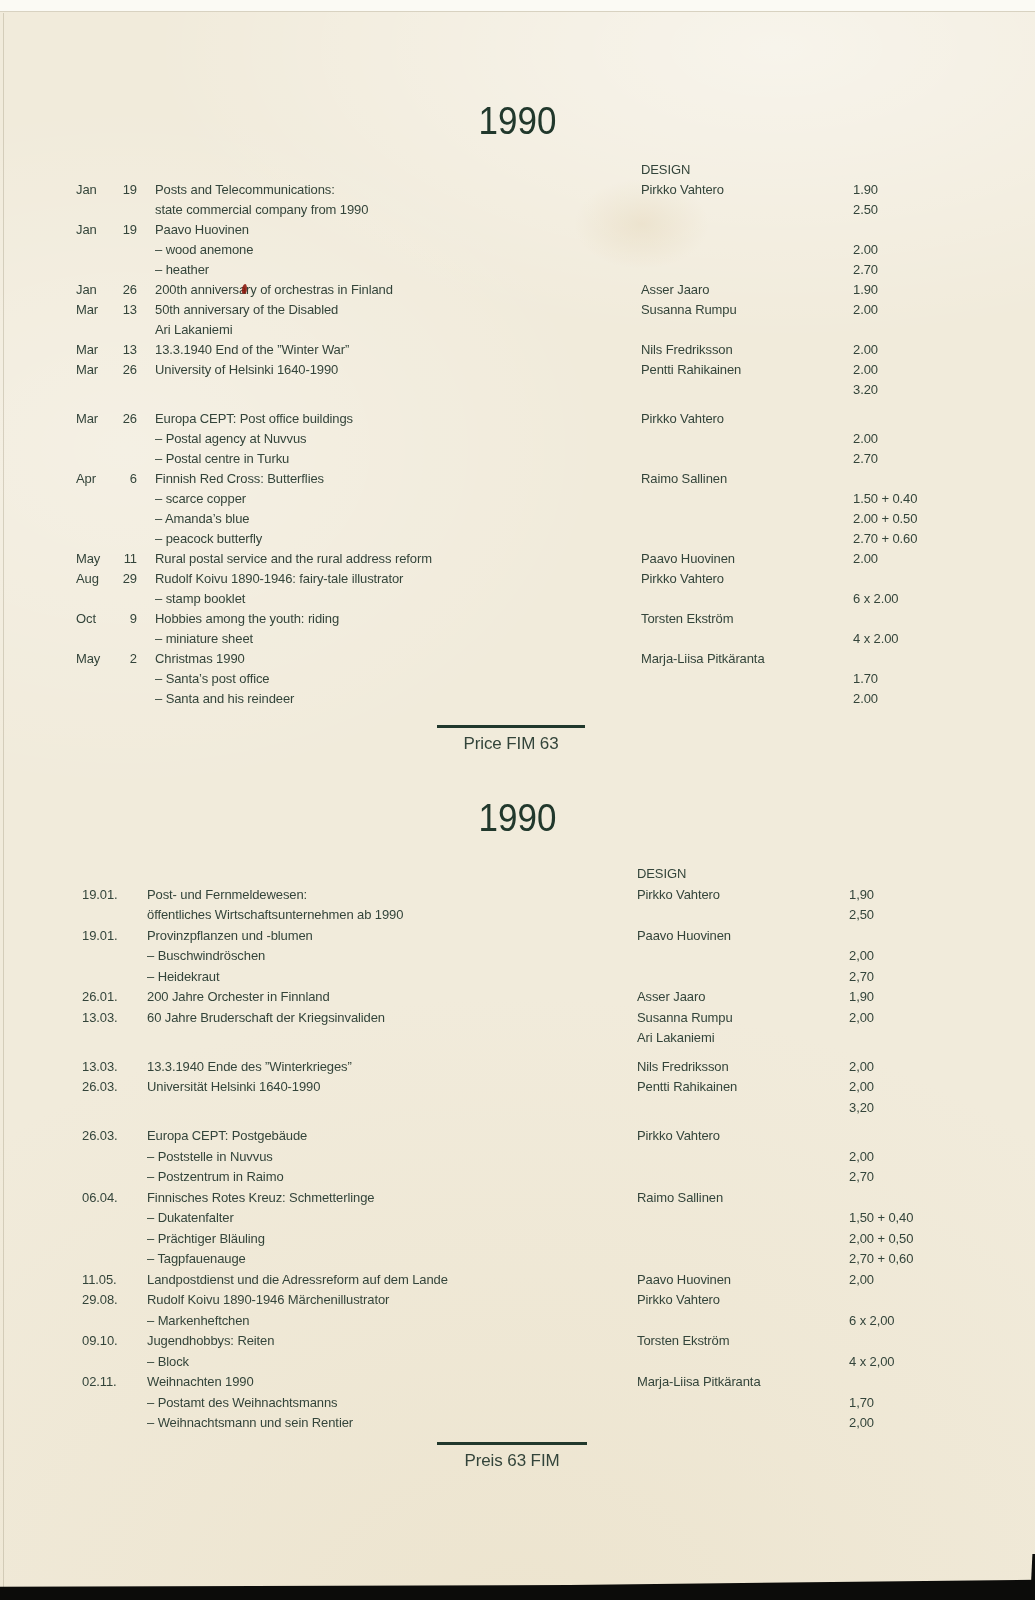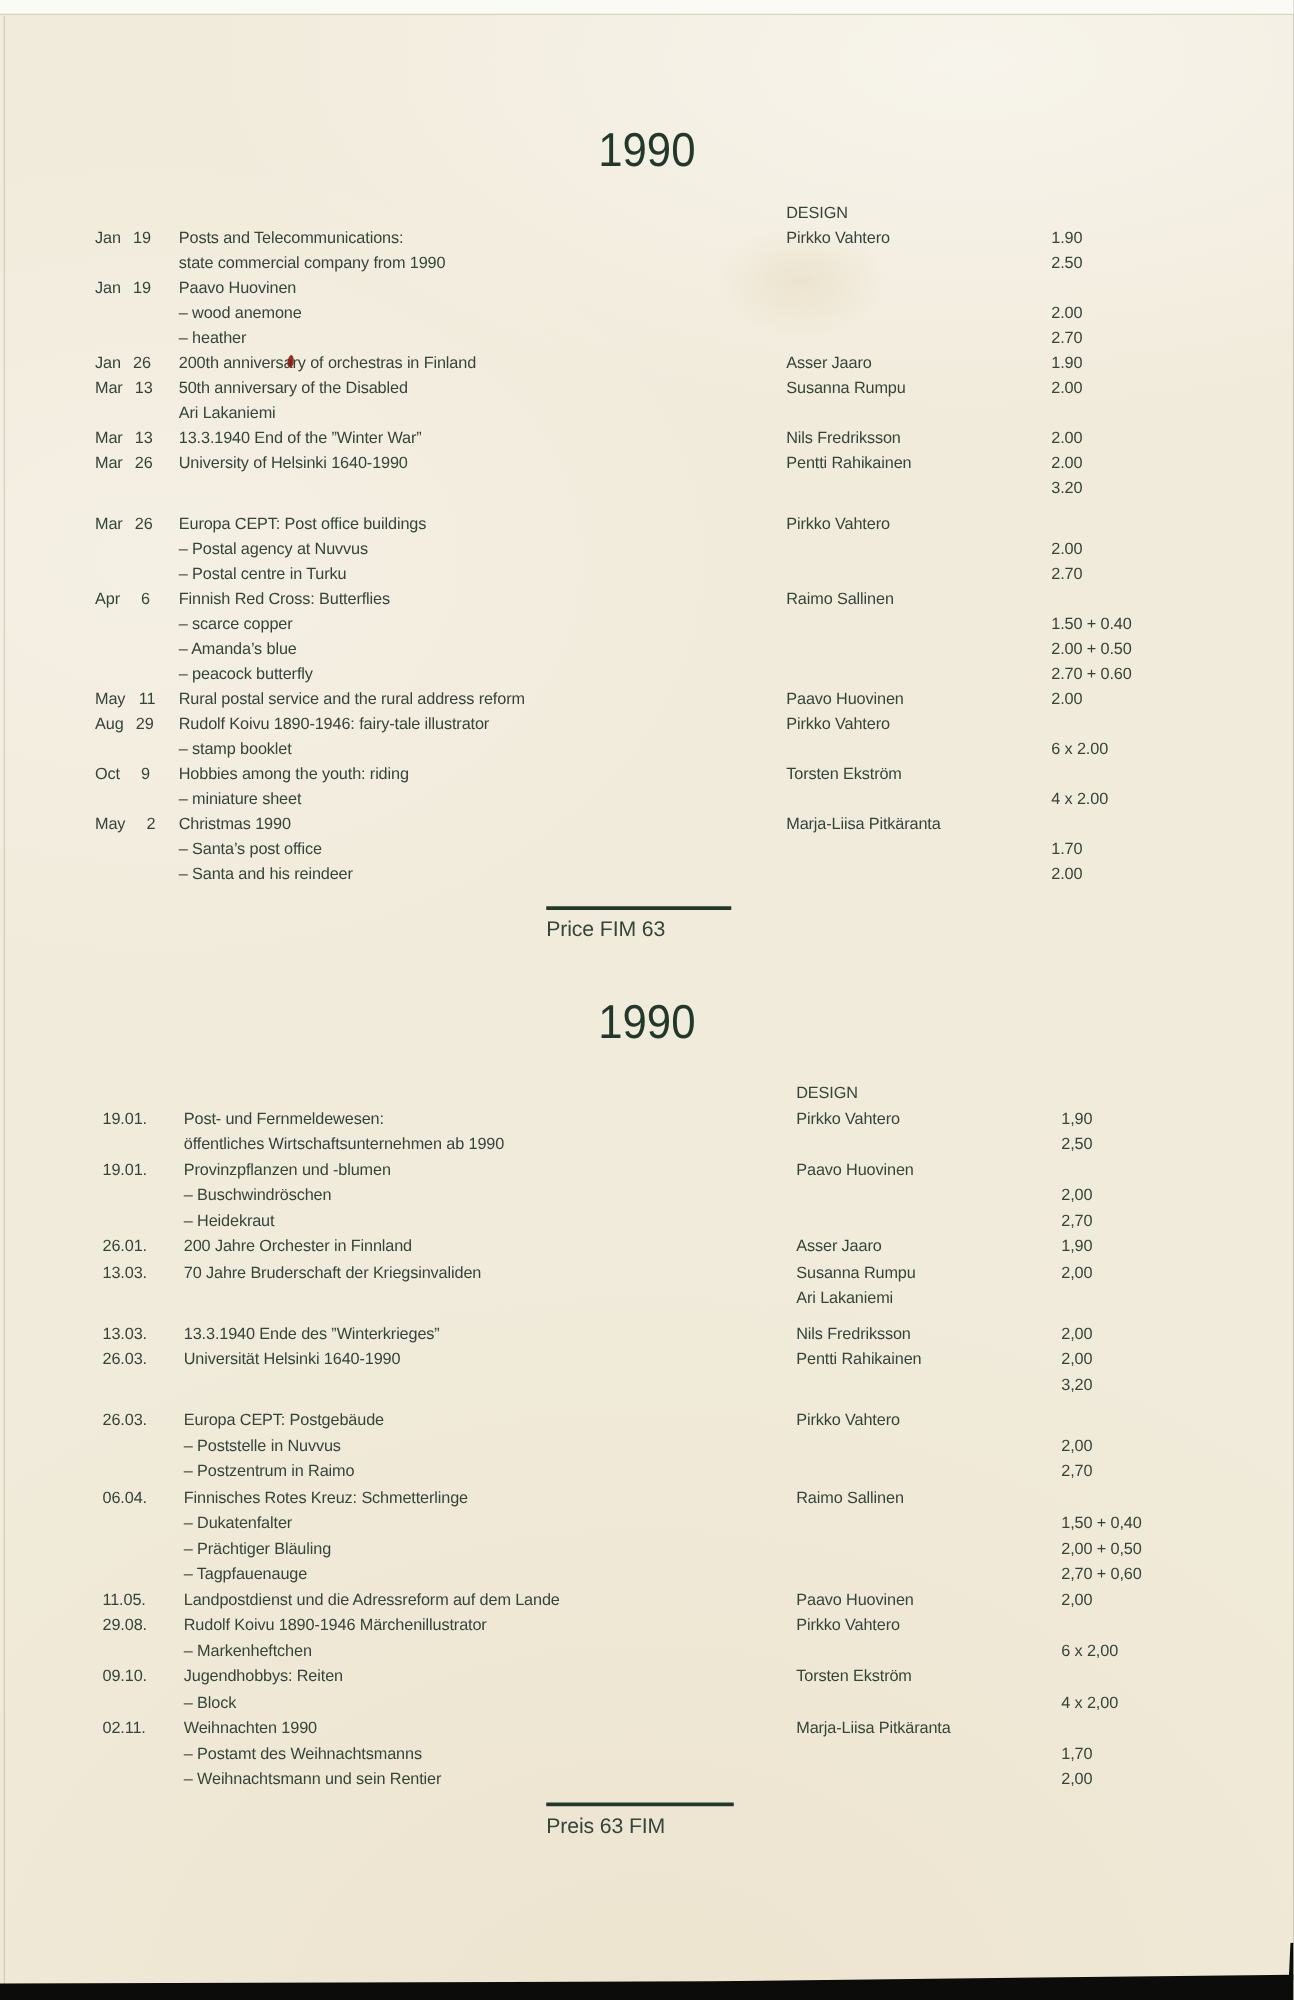--- a/index.html
+++ b/index.html
@@ -43,36 +43,36 @@
   .table { position:absolute; }
   #table-en { top:160px; left:76px; }
   #table-de { top:864px; left:82px; }
 
   .line { display:flex; height:20px; line-height:20px;
     font-size:13px; letter-spacing:-0.1px; white-space:pre; }
   #table-de .line { height:20.5px; line-height:20.5px; }
   #table-en .line.gap { margin-top:9px; }
   #table-de .line.gap { margin-top:8px; }
 
-  #table-en .c-date { width:61px; display:flex; justify-content:flex-start; margin-right:6px; }
+  #table-en .c-date { width:61px; display:flex; justify-content:space-between; margin-right:18px; }
   #table-en .c-date .d { width:24px; text-align:right; }
   #table-de .c-date { width:55px; margin-right:10px; }
 
   .c-desc { width:486px; position:relative; }
   #table-de .c-desc { width:490px; }
   .c-designer { width:212px; }
   .c-price { flex:1; }
 
   .speck { position:absolute; left:87px; top:4px; width:5px; height:10px;
     background:var(--speck, #8c1b10);
     border-radius:50% 50% 50% 50% / 60% 60% 40% 40%;
     transform:rotate(8deg); opacity:.9; }
 
   
-  .price-footer { position:absolute; }
+  .price-footer { position:absolute; text-align:center; }
   #footer-en { top:725px; left:437px; width:148px; }
   #footer-de { top:1442px; left:437px; width:150px; }
   .price-rule { height:3px; background:var(--ink-dark, #22342b); }
   .price-label { margin-top:6px; font-size:17px; letter-spacing:-0.1px; }
 </style>
 </head>
 <body>
 
 <div class="page" style="--paper: #f1ebdb; --ink: #33443a; --ink-dark: #21382c; --band: #0c0c0a; --speck: #8c1b10;">
 
@@ -119,21 +119,21 @@
   <h1 class="section-title" id="title-de">1990</h1>
 
   <div class="table" id="table-de">
       <div class="line"><span class="c-date"></span><span class="c-desc"></span><span class="c-designer">DESIGN</span><span class="c-price"></span></div>
       <div class="line"><span class="c-date">19.01.</span><span class="c-desc">Post- und Fernmeldewesen:</span><span class="c-designer">Pirkko Vahtero</span><span class="c-price">1,90</span></div>
       <div class="line"><span class="c-date"></span><span class="c-desc">öffentliches Wirtschaftsunternehmen ab 1990</span><span class="c-designer"></span><span class="c-price">2,50</span></div>
       <div class="line"><span class="c-date">19.01.</span><span class="c-desc">Provinzpflanzen und -blumen</span><span class="c-designer">Paavo Huovinen</span><span class="c-price"></span></div>
       <div class="line"><span class="c-date"></span><span class="c-desc">– Buschwindröschen</span><span class="c-designer"></span><span class="c-price">2,00</span></div>
       <div class="line"><span class="c-date"></span><span class="c-desc">– Heidekraut</span><span class="c-designer"></span><span class="c-price">2,70</span></div>
       <div class="line"><span class="c-date">26.01.</span><span class="c-desc">200 Jahre Orchester in Finnland</span><span class="c-designer">Asser Jaaro</span><span class="c-price">1,90</span></div>
-      <div class="line"><span class="c-date">13.03.</span><span class="c-desc">70 Jahre Bruderschaft der Kriegsinvaliden</span><span class="c-designer">Susanna Rumpu</span><span class="c-price">2,00</span></div>
+      <div class="line"><span class="c-date">13.03.</span><span class="c-desc">60 Jahre Bruderschaft der Kriegsinvaliden</span><span class="c-designer">Susanna Rumpu</span><span class="c-price">2,00</span></div>
       <div class="line"><span class="c-date"></span><span class="c-desc"></span><span class="c-designer">Ari Lakaniemi</span><span class="c-price"></span></div>
       <div class="line gap"><span class="c-date">13.03.</span><span class="c-desc">13.3.1940 Ende des ”Winterkrieges”</span><span class="c-designer">Nils Fredriksson</span><span class="c-price">2,00</span></div>
       <div class="line"><span class="c-date">26.03.</span><span class="c-desc">Universität Helsinki 1640-1990</span><span class="c-designer">Pentti Rahikainen</span><span class="c-price">2,00</span></div>
       <div class="line"><span class="c-date"></span><span class="c-desc"></span><span class="c-designer"></span><span class="c-price">3,20</span></div>
       <div class="line gap"><span class="c-date">26.03.</span><span class="c-desc">Europa CEPT: Postgebäude</span><span class="c-designer">Pirkko Vahtero</span><span class="c-price"></span></div>
       <div class="line"><span class="c-date"></span><span class="c-desc">– Poststelle in Nuvvus</span><span class="c-designer"></span><span class="c-price">2,00</span></div>
       <div class="line"><span class="c-date"></span><span class="c-desc">– Postzentrum in Raimo</span><span class="c-designer"></span><span class="c-price">2,70</span></div>
       <div class="line"><span class="c-date">06.04.</span><span class="c-desc">Finnisches Rotes Kreuz: Schmetterlinge</span><span class="c-designer">Raimo Sallinen</span><span class="c-price"></span></div>
       <div class="line"><span class="c-date"></span><span class="c-desc">– Dukatenfalter</span><span class="c-designer"></span><span class="c-price">1,50 + 0,40</span></div>
       <div class="line"><span class="c-date"></span><span class="c-desc">– Prächtiger Bläuling</span><span class="c-designer"></span><span class="c-price">2,00 + 0,50</span></div>

